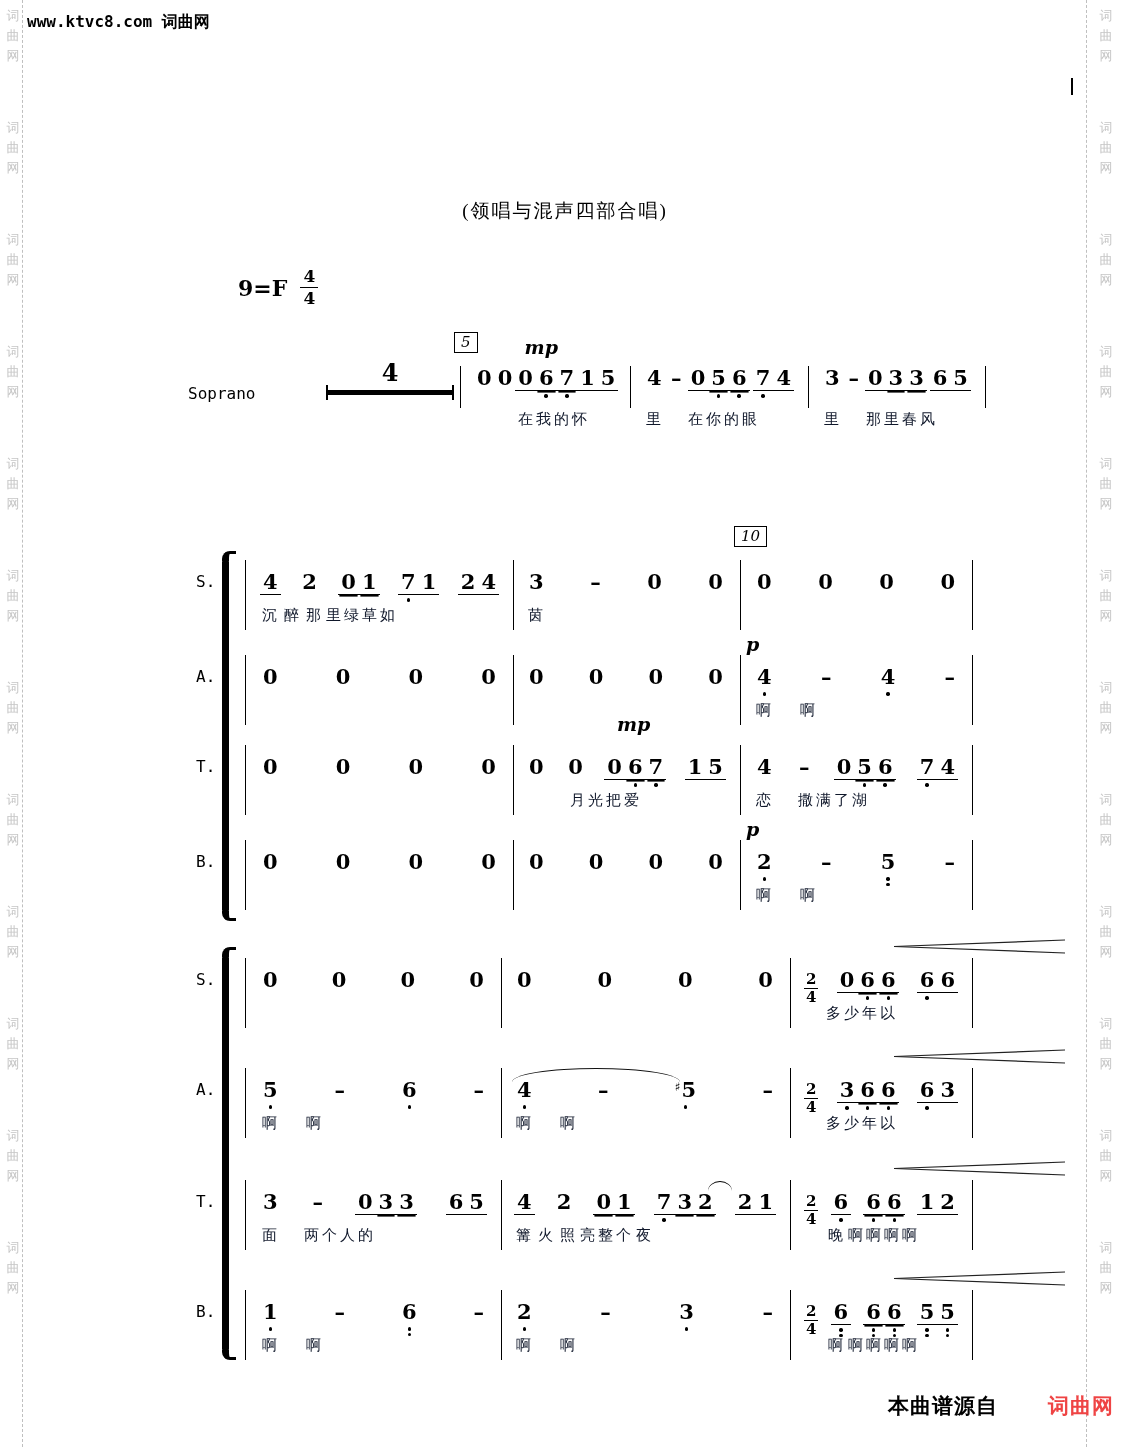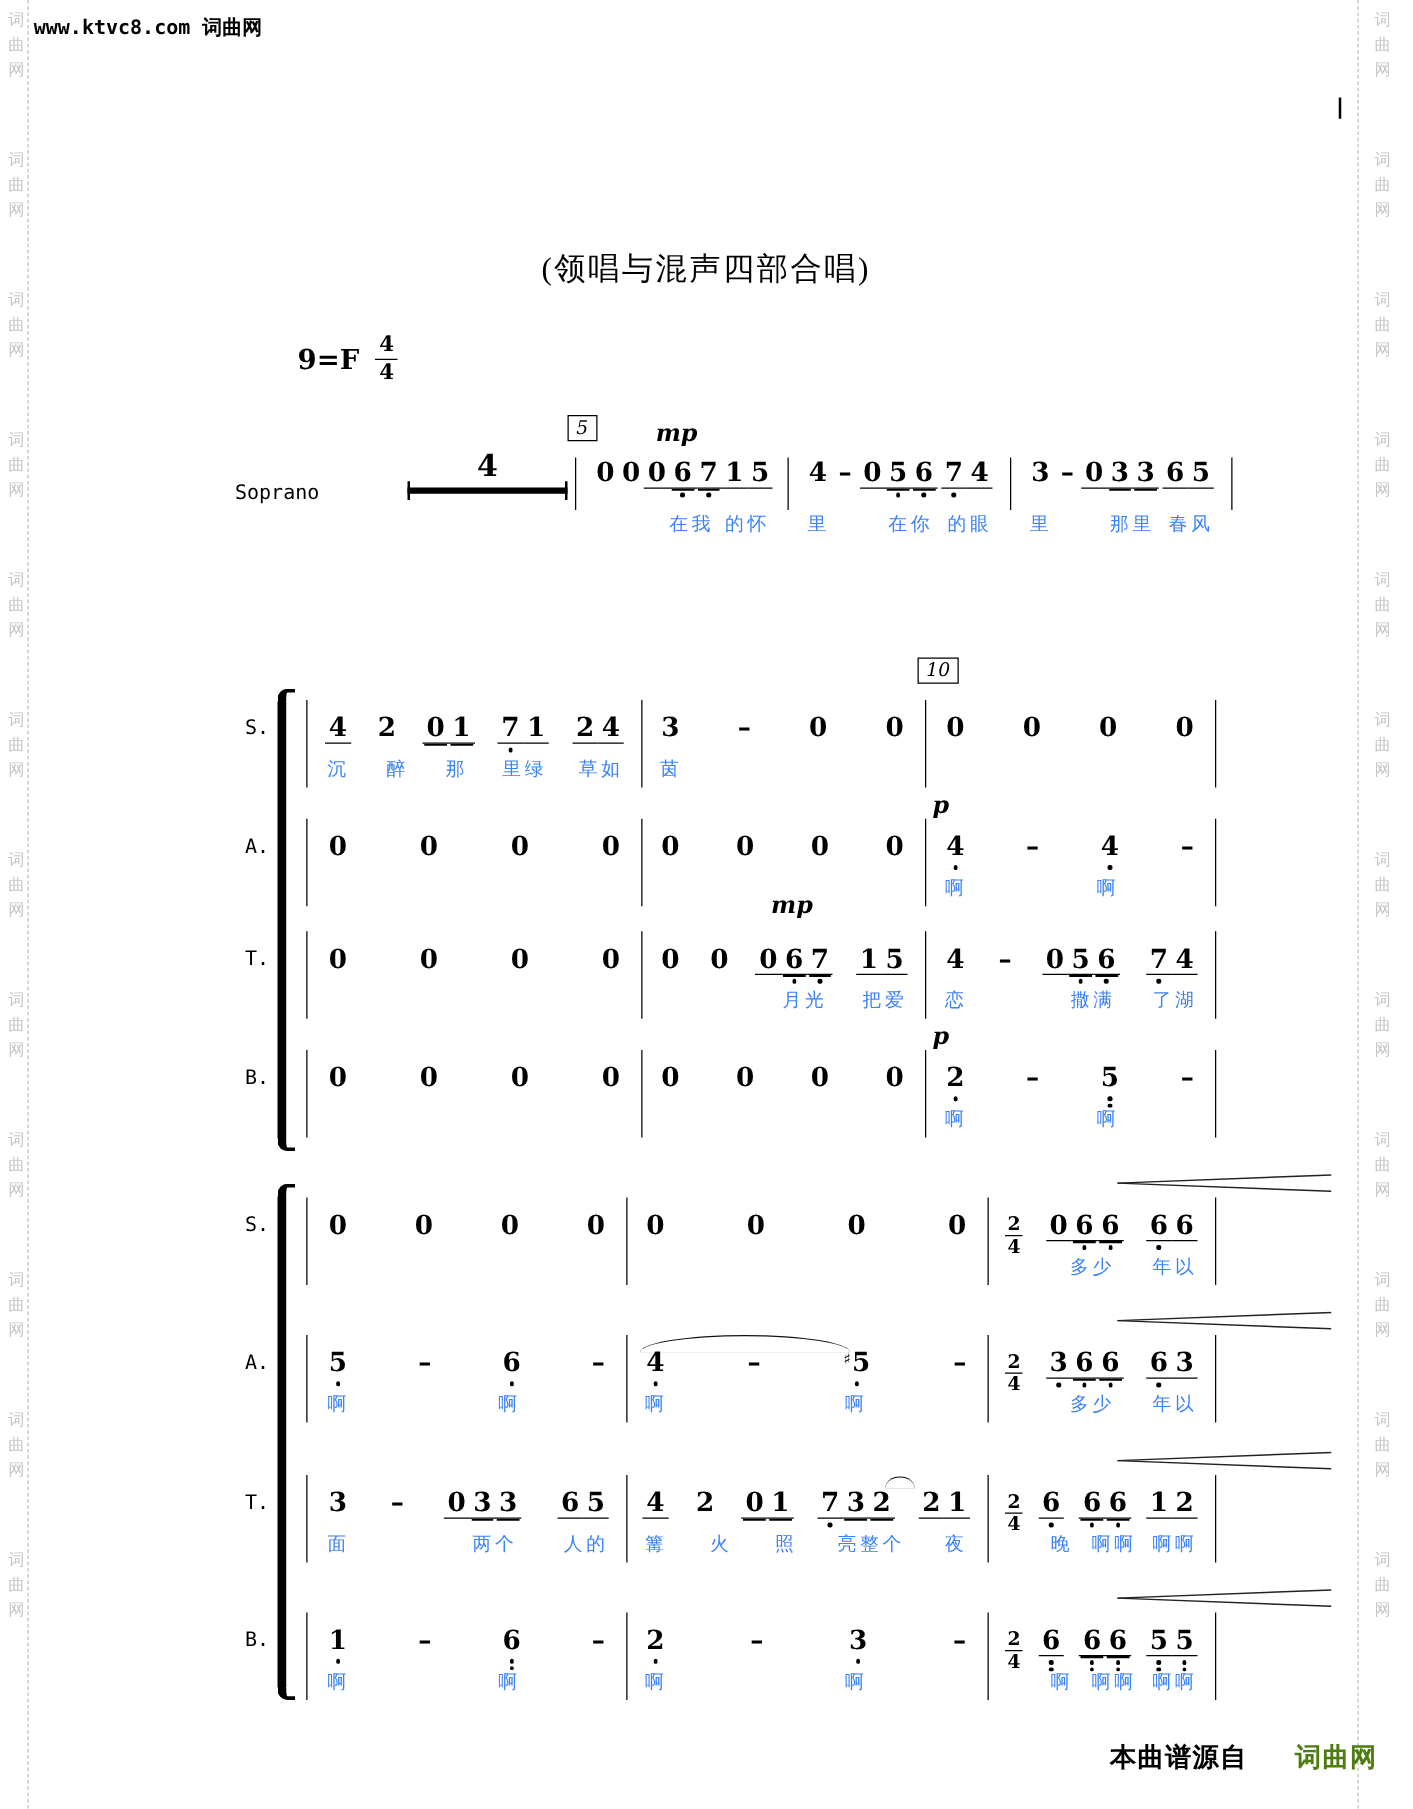--- a/index.html
+++ b/index.html
@@ -10,21 +10,21 @@
           color:#c6c6c6;font:13px/20px "Liberation Serif",serif;text-align:center;}
   .wm-left{left:5px}.wm-right{left:1098px}
   .dashline{position:absolute;top:0;height:100%;border-left:1px dashed #bfbfbf;width:0;}
   .dash-l{left:22px}.dash-r{left:1086px}
   .wm-top{position:absolute;left:27px;top:12px;font:bold 16px "DejaVu Sans Mono",monospace;color:#000;}
   .margin-tick{position:absolute;left:1071px;top:78px;width:2px;height:17px;background:#000;}
   
   .title{position:absolute;top:133px;left:0;width:100%;text-align:center;
          font-size:37px;letter-spacing:14px;font-weight:500;}
   .subtitle{position:absolute;top:198px;left:0;width:100%;text-align:center;
-            font-size:25px;letter-spacing:2px;}
+            font-size:19px;letter-spacing:2px;}
   .keysig{position:absolute;left:238px;top:268px;display:flex;align-items:center;gap:13px;
           font:bold 22px "DejaVu Serif",serif;}
   .meter{display:inline-flex;flex-direction:column;align-items:center;font-size:17px;line-height:1;}
   .meter .mt{border-bottom:1.7px solid #000;padding:0 3px 2px;}
   .meter .mb{padding-top:2px;}
   .credits{position:absolute;left:760px;top:284px;width:222px;text-align:right;
            font:20px/29px "Liberation Sans",sans-serif;white-space:pre;}
   
   .system{position:absolute;left:0;width:100%;}
   .mline{position:absolute;left:0;width:100%;height:0;}
@@ -51,22 +51,22 @@
   .odots{display:flex;flex-direction:column;align-items:center;gap:2px;margin-top:3px;min-height:1px;}
   .odot{width:3.4px;height:3.4px;border-radius:50%;background:#000;}
   .tiearc{position:absolute;top:-9px;left:62%;width:24px;height:9px;
           border-top:1.5px solid #000;border-radius:50%/100% 100% 0 0;}
   .slur{position:absolute;top:0;left:12px;width:58%;height:13px;
         border-top:1.3px solid #111;border-radius:50%/100% 100% 0 0;}
   .cresc{position:absolute;top:-19px;right:-95px;width:175px;height:15px;}
   .dyn{position:absolute;top:-26px;left:10px;font:bold italic 19px "DejaVu Serif",serif;}
   .mnum{position:absolute;top:-34px;left:-6px;border:1.2px solid #000;padding:0 6px 1px;
         font:italic 15px "DejaVu Serif",serif;background:#fff;}
-  .lyrics{position:absolute;left:0;right:0;display:flex;justify-content:space-between;
-          padding:0 14px;font-size:15px;color:#3b82f6;}
+  .lyrics{position:absolute;left:0;right:0;display:flex;
+          padding:0 14px;font-size:15px;color:#0f172a;}
   .sysA .lyrics{top:44px;}
   .sysB .lyrics{top:46px;}
   .lyrics span{min-width:22px;text-align:center;white-space:nowrap;letter-spacing:3px;}
   .ts{display:inline-flex;flex-direction:column;align-items:center;
       font:bold 15px "DejaVu Serif",serif;line-height:1;margin-top:4px;}
   .ts .tsn{border-bottom:1.4px solid #000;padding:0 2px 1px;}
   .ts .tsd{padding-top:1px;}
   .mrest-bar{position:absolute;left:6px;right:6px;top:24px;height:5px;background:#000;}
   .mrest-bar::before,.mrest-bar::after{content:"";position:absolute;top:-5px;width:2px;height:15px;background:#000;}
   .mrest-bar::before{left:0;}.mrest-bar::after{right:0;}
@@ -219,21 +219,21 @@
   <div class="keysig">
     <span>9=F</span>
     <span class="meter">
       <span class="mt">4</span>
       <span class="mb">4</span>
     </span>
   </div>
 
 
   <span class="src-black">本曲谱源自</span>
-  <span class="src-pink" style="color: #4d7c0f;">词曲网</span>
+  <span class="src-pink" style="color: #ef4444; margin-left: 12px;">词曲网</span>
 <div class="system sysA" style="top: 352px;">
       <div class="mline" style="top: 14px;">
         <span class="plabel" style="left: 188px; top: 18px;">Soprano</span>
         <div class="measure mrest-measure" style="width: 140px; left: 320px;">
           <span class="mrest-count">4</span>
           <div class="mrest-bar"></div>
         </div>
         <div class="measure" style="width: 170px; left: 460px;">
           <div class="notes">
             <span class="tok">

